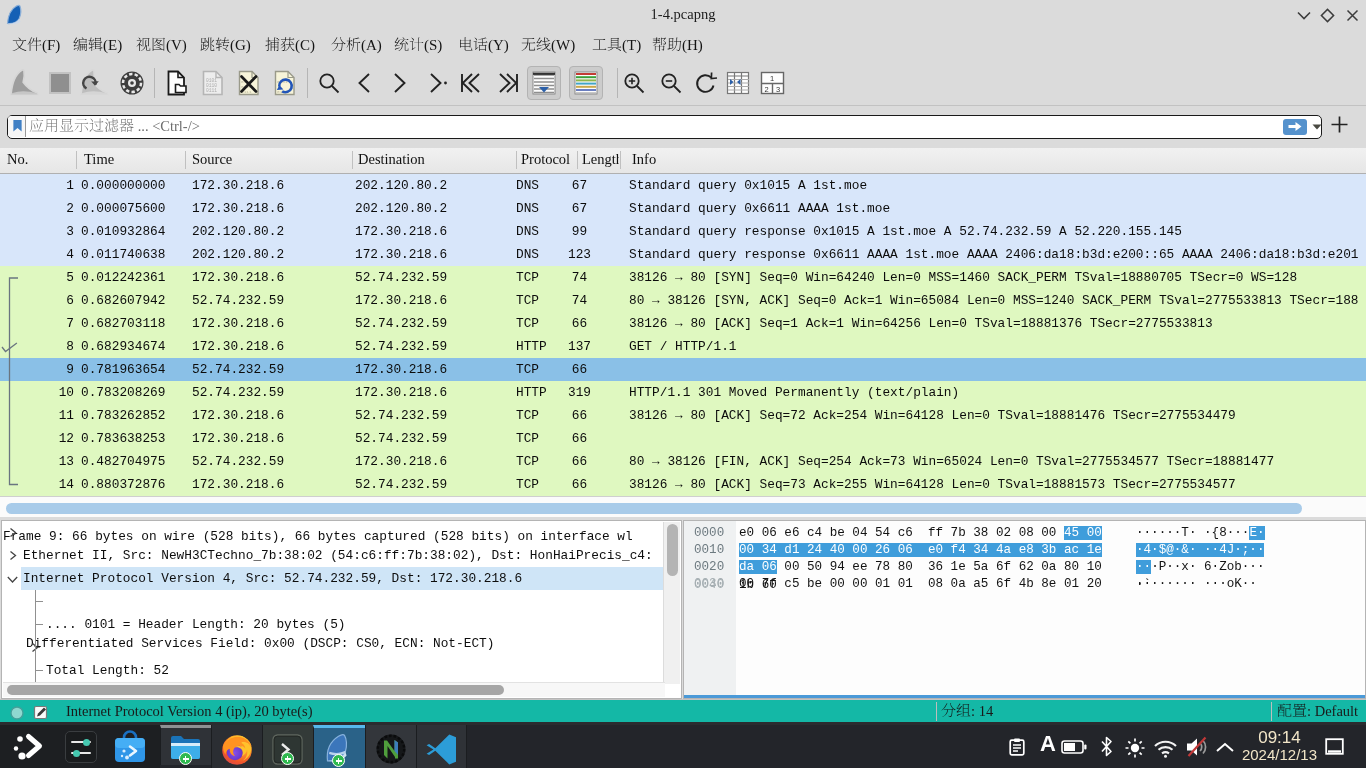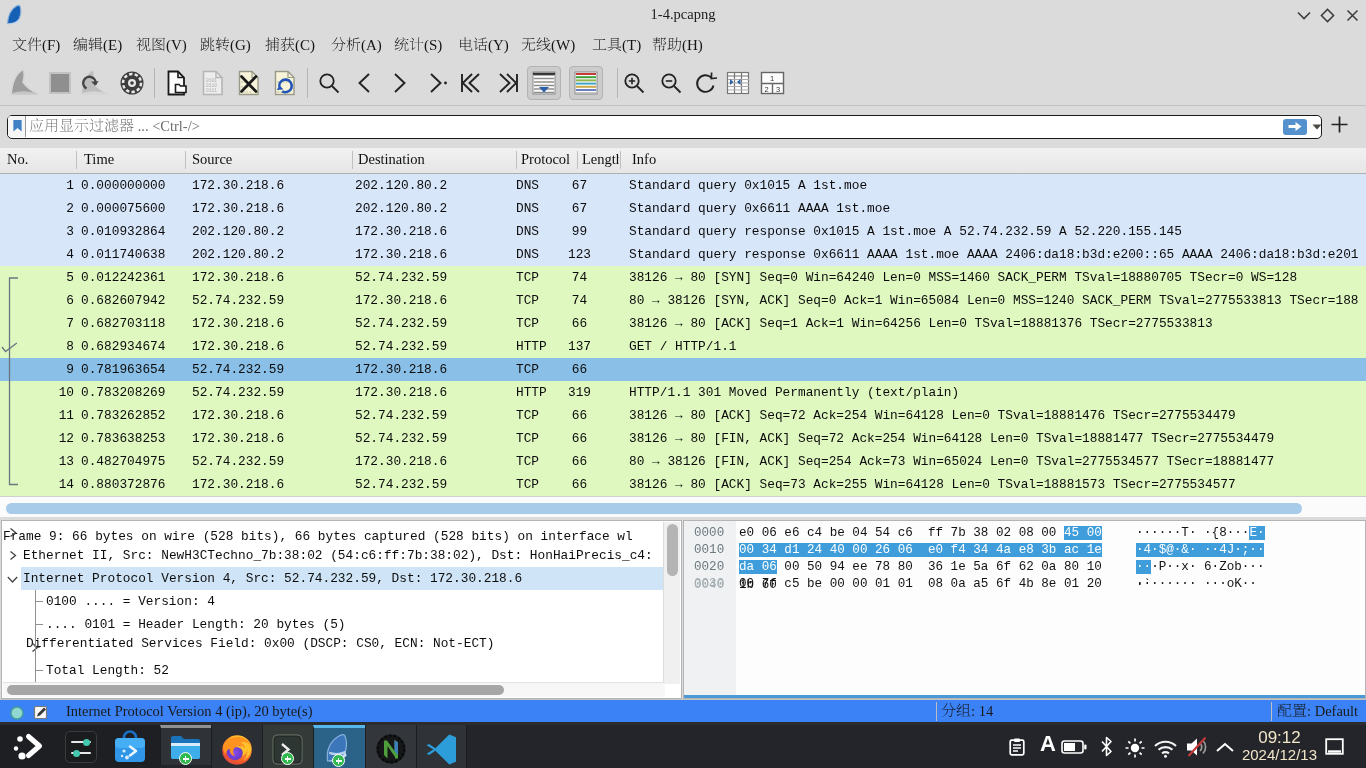--- a/index.html
+++ b/index.html
@@ -52,21 +52,21 @@
 #hpane{left:683px;top:520px;width:683px;height:179px;background:#fdfdfd;border:1px solid #b4b4b4;border-left:1px solid #b4b4b4;font-family:"Liberation Mono",monospace;font-size:12.6px}
 #hoffcol{position:absolute;left:0;top:0;width:52px;height:177px;background:#eff1f2}
 .hxrow{position:absolute;left:0;width:681px;height:17px;line-height:17px;white-space:pre}
 .hxoff{position:absolute;left:10px;color:#6d7a80}
 .hxoff.dim{color:#a5aeb2}
 .hxhex{position:absolute;left:55px;color:#131313}
 .hxasc{position:absolute;left:452px;color:#131313}
 .hl{background:#3f9ddb;color:#ffffff}
 #hblue{position:absolute;left:0px;bottom:0px;width:681px;height:3px;background:#4b9ad8}
 
-#statusbar{left:0;top:699px;width:1366px;height:23px;background:#3b82f6;border-top:1px solid #c3c3c3;font-size:14.5px;color:#1a1a1a}
+#statusbar{left:0;top:699px;width:1366px;height:23px;background:#14b8a6;border-top:1px solid #c3c3c3;font-size:14.5px;color:#1a1a1a}
 #stext{position:absolute;left:66px;top:0;line-height:23px}
 .ssep{position:absolute;top:2px;width:1px;height:19px;background:#bdbdbd}
 .sitem{position:absolute;top:0;line-height:23px;white-space:nowrap}
 
 
 #taskbar{left:0;top:725px;width:1366px;height:43px;background:#23252a}
 .tile{position:absolute;top:0;height:43px}
 #tray{position:absolute;right:0;top:0;height:43px;color:#fff}
 #clock{position:absolute;right:49px;top:3px;text-align:center;color:#f2e6c8;font-family:"Liberation Sans",sans-serif}
 #clock .t1{font-size:17px;line-height:19px}
@@ -387,21 +387,20 @@
       <span class="c-l">66</span>
       <span class="c-i">38126 → 80 [ACK] Seq=72 Ack=254 Win=64128 Len=0 TSval=18881476 TSecr=2775534479</span>
     </div>
   <div class="prow r-tcp" style="top:279px">
       <span class="c-no">12</span>
       <span class="c-t">0.783638253</span>
       <span class="c-s">172.30.218.6</span>
       <span class="c-d">52.74.232.59</span>
       <span class="c-p">TCP</span>
       <span class="c-l">66</span>
-      <span class="c-i">38126 → 80 [FIN, ACK] Seq=72 Ack=254 Win=64128 Len=0 TSval=18881477 TSecr=2775534479</span>
     </div>
   <div class="prow r-tcp" style="top:302px">
       <span class="c-no">13</span>
       <span class="c-t">0.482704975</span>
       <span class="c-s">52.74.232.59</span>
       <span class="c-d">172.30.218.6</span>
       <span class="c-p">TCP</span>
       <span class="c-l">66</span>
       <span class="c-i">80 → 38126 [FIN, ACK] Seq=254 Ack=73 Win=65024 Len=0 TSval=2775534577 TSecr=18881477</span>
     </div>
@@ -429,21 +428,20 @@
       <path d="M1.5 0.5 L6.5 4.5 L1.5 8.5" fill="none" stroke="#444" stroke-width="1.3"></path>
     </svg>
   <div class="drow" style="top:23px;padding-left:20px">Ethernet II, Src: NewH3CTechno_7b:38:02 (54:c6:ff:7b:38:02), Dst: HonHaiPrecis_c4:</div>
     <svg style="position:absolute;left:7px;top:30px" width="8" height="10" viewBox="0 0 8 10">
       <path d="M1.5 0.5 L6.5 4.5 L1.5 8.5" fill="none" stroke="#444" stroke-width="1.3"></path>
     </svg>
   <div class="drow dsel" style="top:46px;padding-left:20px">Internet Protocol Version 4, Src: 52.74.232.59, Dst: 172.30.218.6</div>
     <svg style="position:absolute;left:5px;top:55px" width="11" height="8" viewBox="0 0 11 8">
       <path d="M0.8 1 L5.5 6 L10.2 1" fill="none" stroke="#444" stroke-width="1.3"></path>
     </svg>
-  <div class="drow" style="top:69px;padding-left:43px">0100 .... = Version: 4</div>
     <div style="position:absolute;left:33px;top:80px;width:8px;height:1px;background:#909090"></div>
   <div class="drow" style="top:92px;padding-left:43px">.... 0101 = Header Length: 20 bytes (5)</div>
     <div style="position:absolute;left:33px;top:103px;width:8px;height:1px;background:#909090"></div>
   <div class="drow" style="top:111px;padding-left:23px">Differentiated Services Field: 0x00 (DSCP: CS0, ECN: Not-ECT)</div>
     <div style="position:absolute;left:33px;top:126px;width:5px;height:1px;background:#909090"></div>
     <svg style="position:absolute;left:29px;top:122px" width="8" height="10" viewBox="0 0 8 10">
       <path d="M1.5 0.5 L6.5 4.5 L1.5 8.5" fill="none" stroke="#444" stroke-width="1.3"></path>
     </svg>
   <div class="drow" style="top:138px;padding-left:43px">Total Length: 52</div>
     <div style="position:absolute;left:33px;top:149px;width:8px;height:1px;background:#909090"></div>
@@ -598,16 +596,16 @@
       </svg>
     <svg class="abs" style="right:131px;top:17px" width="20" height="11" viewBox="0 0 20 11">
         <path d="M2 9 L10 2 L18 9" fill="none" stroke="#fff" stroke-width="2"></path>
       </svg>
     <svg class="abs" style="right:22px;top:13px" width="19" height="17" viewBox="0 0 19 17">
         <rect x="1.2" y="1.2" width="16.6" height="14.6" fill="none" stroke="#fff" stroke-width="1.8"></rect>
         <path d="M3 13.5 H16" stroke="#fff" stroke-width="2.4"></path>
       </svg>
   </div>
   <div class="abs" id="clock">
-      <div class="t1">09:12</div>
+      <div class="t1">09:14</div>
       <div class="t2">2024/12/13</div>
     </div>
 </div>
 
 </body></html>

